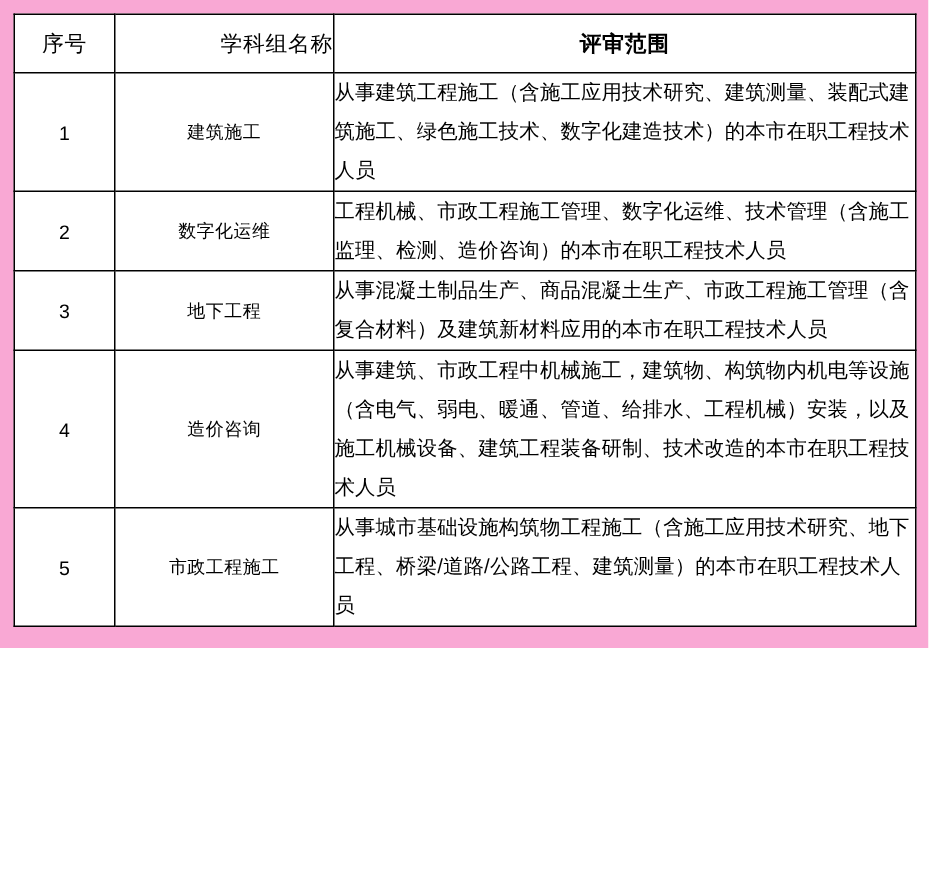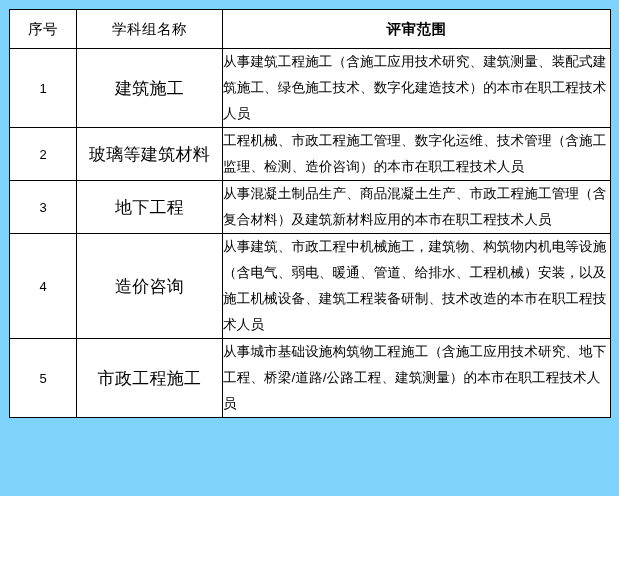--- a/index.html
+++ b/index.html
@@ -8,56 +8,56 @@
     background: #ffffff;
   }
   body {
     width: 619px;
     height: 582px;
     font-family: "Liberation Sans", sans-serif;
     color: #000000;
   }
   .page {
     width: 619px;
-    height: 496px;
+    height: 432px;
     position: relative;
     overflow: hidden;
-    background: #7dd3fc;
+    background: #f9a8d4;
   }
   table.scope-table {
     border-collapse: collapse;
     table-layout: fixed;
     margin: 9px 0 0 9px;
     width: 600px;
     background: #ffffff;
   }
   table.scope-table th,
   table.scope-table td {
     border: 1px solid #000000;
     vertical-align: middle;
     padding: 0;
   }
   th.col-no { width: 66px; }
-  th.col-group { width: 145px; }
+  th.col-group { width: 145px; text-align: right; }
   th.col-scope { width: 387px; font-weight: bold; }
 
   thead th {
     height: 38px;
     text-align: center;
     font-weight: normal;
     font-size: 14.5px;
     letter-spacing: 0.5px;
   }
   td.cell-no {
     text-align: center;
     font-size: 13px;
   }
   td.cell-group {
     text-align: center;
-    font-size: 17px;
+    font-size: 12px;
     letter-spacing: 0.3px;
   }
   td.cell-scope {
     text-align: left;
     font-size: 13.6px;
     line-height: 26px;
     padding: 10px 8px 11px 9px;
     letter-spacing: 0.1px;
   }
 </style>
@@ -74,21 +74,21 @@
       </tr>
     </thead>
     <tbody>
       <tr>
         <td class="cell-no">1</td>
         <td class="cell-group">建筑施工</td>
         <td class="cell-scope">从事建筑工程施工（含施工应用技术研究、建筑测量、装配式建筑施工、绿色施工技术、数字化建造技术）的本市在职工程技术人员</td>
       </tr>
       <tr>
         <td class="cell-no">2</td>
-        <td class="cell-group">玻璃等建筑材料</td>
+        <td class="cell-group">数字化运维</td>
         <td class="cell-scope">工程机械、市政工程施工管理、数字化运维、技术管理（含施工监理、检测、造价咨询）的本市在职工程技术人员</td>
       </tr>
       <tr>
         <td class="cell-no">3</td>
         <td class="cell-group">地下工程</td>
         <td class="cell-scope">从事混凝土制品生产、商品混凝土生产、市政工程施工管理（含复合材料）及建筑新材料应用的本市在职工程技术人员</td>
       </tr>
       <tr>
         <td class="cell-no">4</td>
         <td class="cell-group">造价咨询</td>

